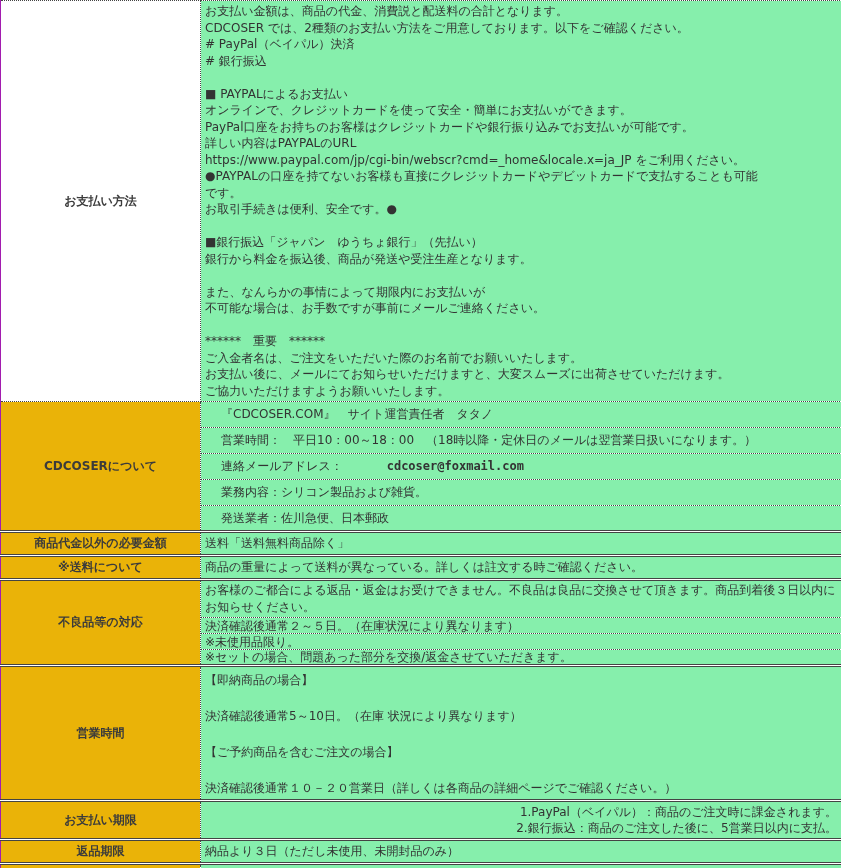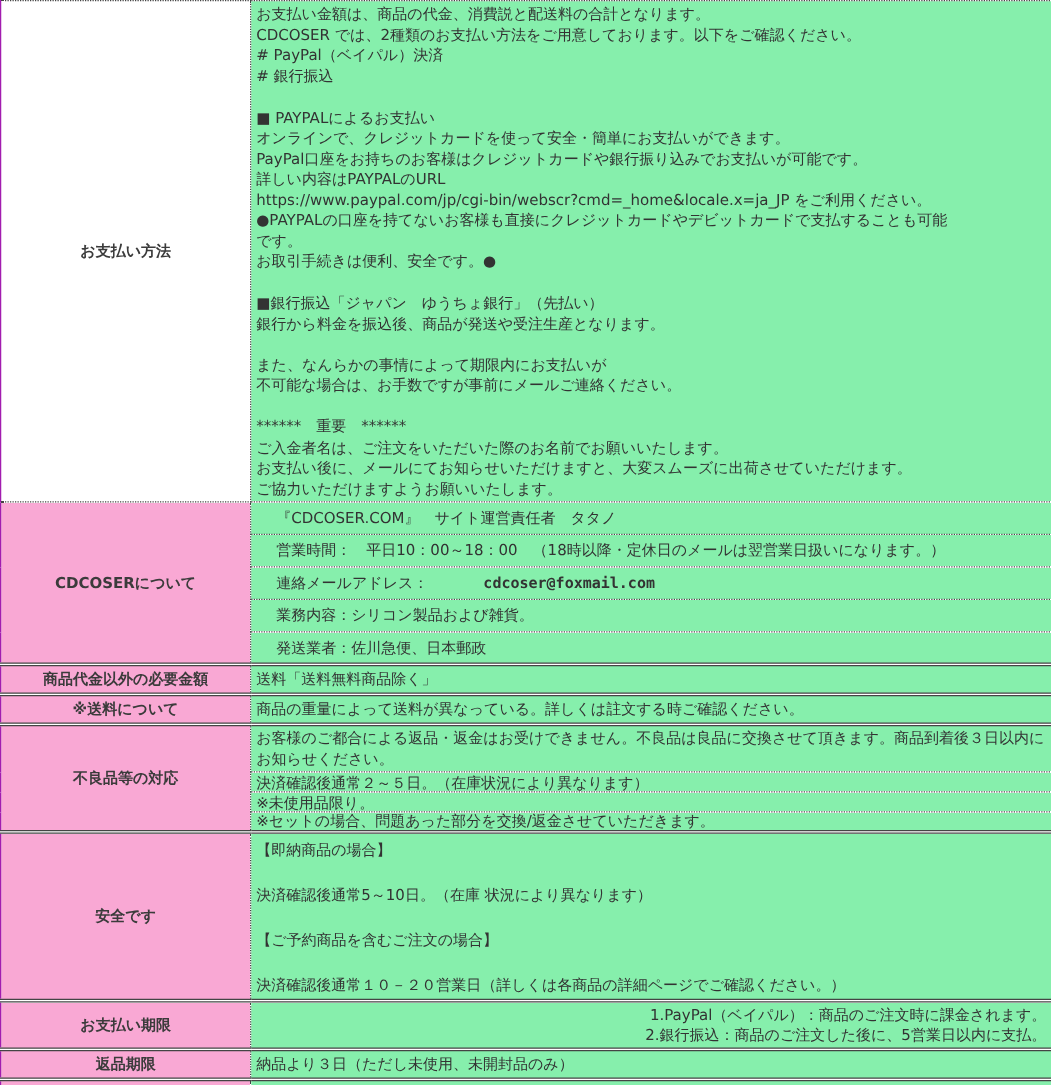--- a/index.html
+++ b/index.html
@@ -15,21 +15,21 @@
     border-collapse: collapse;
     width: 841px;
     table-layout: fixed;
   }
   th, td {
     border: 1px dotted #444444;
     vertical-align: middle;
     overflow: hidden;
   }
   th.label-cell {
-    background: #f9a8d4;
+    background: #eab308;
     font-weight: bold;
     text-align: center;
     color: #3b3b3b;
     padding: 2px;
     font-size: 12px;
   }
   th.label-cell.white-bg { background: #ffffff; }
   th.label-cell { border-left: 1px solid #a21caf; }
   td.content-cell {
     background: #86efac;
@@ -124,21 +124,21 @@
       <td class="content-cell defect-sub">決済確認後通常２～５日。（在庫状況により異なります）</td>
     </tr>
     <tr>
       <td class="content-cell defect-sub">※未使用品限り。</td>
     </tr>
     <tr>
       <td class="content-cell defect-sub">※セットの場合、問題あった部分を交換/返金させていただきます。</td>
     </tr>
 
     <tr class="thick">
-      <th class="label-cell">安全です</th>
+      <th class="label-cell">営業時間</th>
       <td class="content-cell" style="vertical-align:top; padding-top:4px;">
         <div class="delivery-lines">【即納商品の場合】
 
 決済確認後通常5～10日。（在庫 状況により異なります）
 
 【ご予約商品を含むご注文の場合】
 
 決済確認後通常１０－２０営業日（詳しくは各商品の詳細ページでご確認ください。）</div>
       </td>
     </tr>

